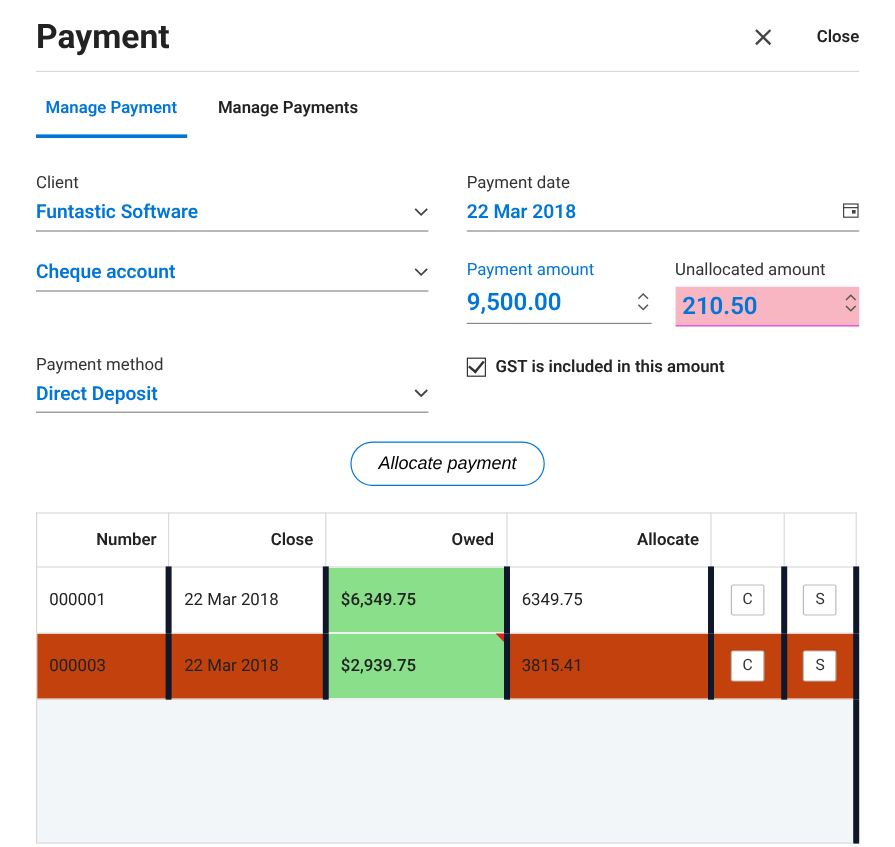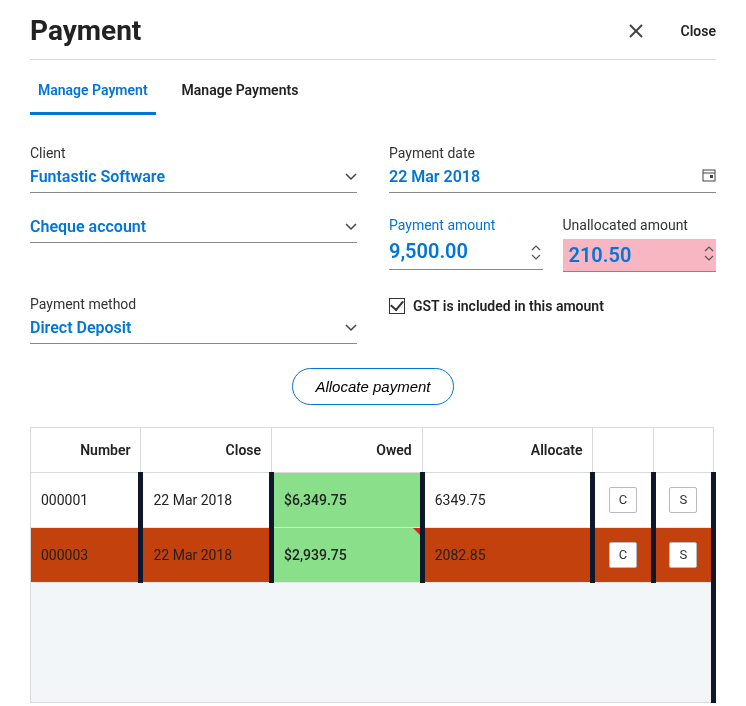--- a/index.html
+++ b/index.html
@@ -381,21 +381,21 @@
         <td>22 Mar 2018</td>
         <td class="owed-cell">$6,349.75</td>
         <td>6349.75</td>
         <td style="text-align:center"><span class="mini-btn">C</span></td>
         <td style="text-align:center"><span class="mini-btn">S</span></td>
       </tr>
       <tr class="alt">
         <td>000003</td>
         <td>22 Mar 2018</td>
         <td class="owed-cell corner">$2,939.75</td>
-        <td>2082.85</td>
+        <td>3815.41</td>
         <td style="text-align:center"><span class="mini-btn">C</span></td>
         <td style="text-align:center"><span class="mini-btn">S</span></td>
       </tr>
       <tr class="filler-row">
         <td colspan="6"></td>
       </tr>
     </tbody>
   </table>
 
 </div>

